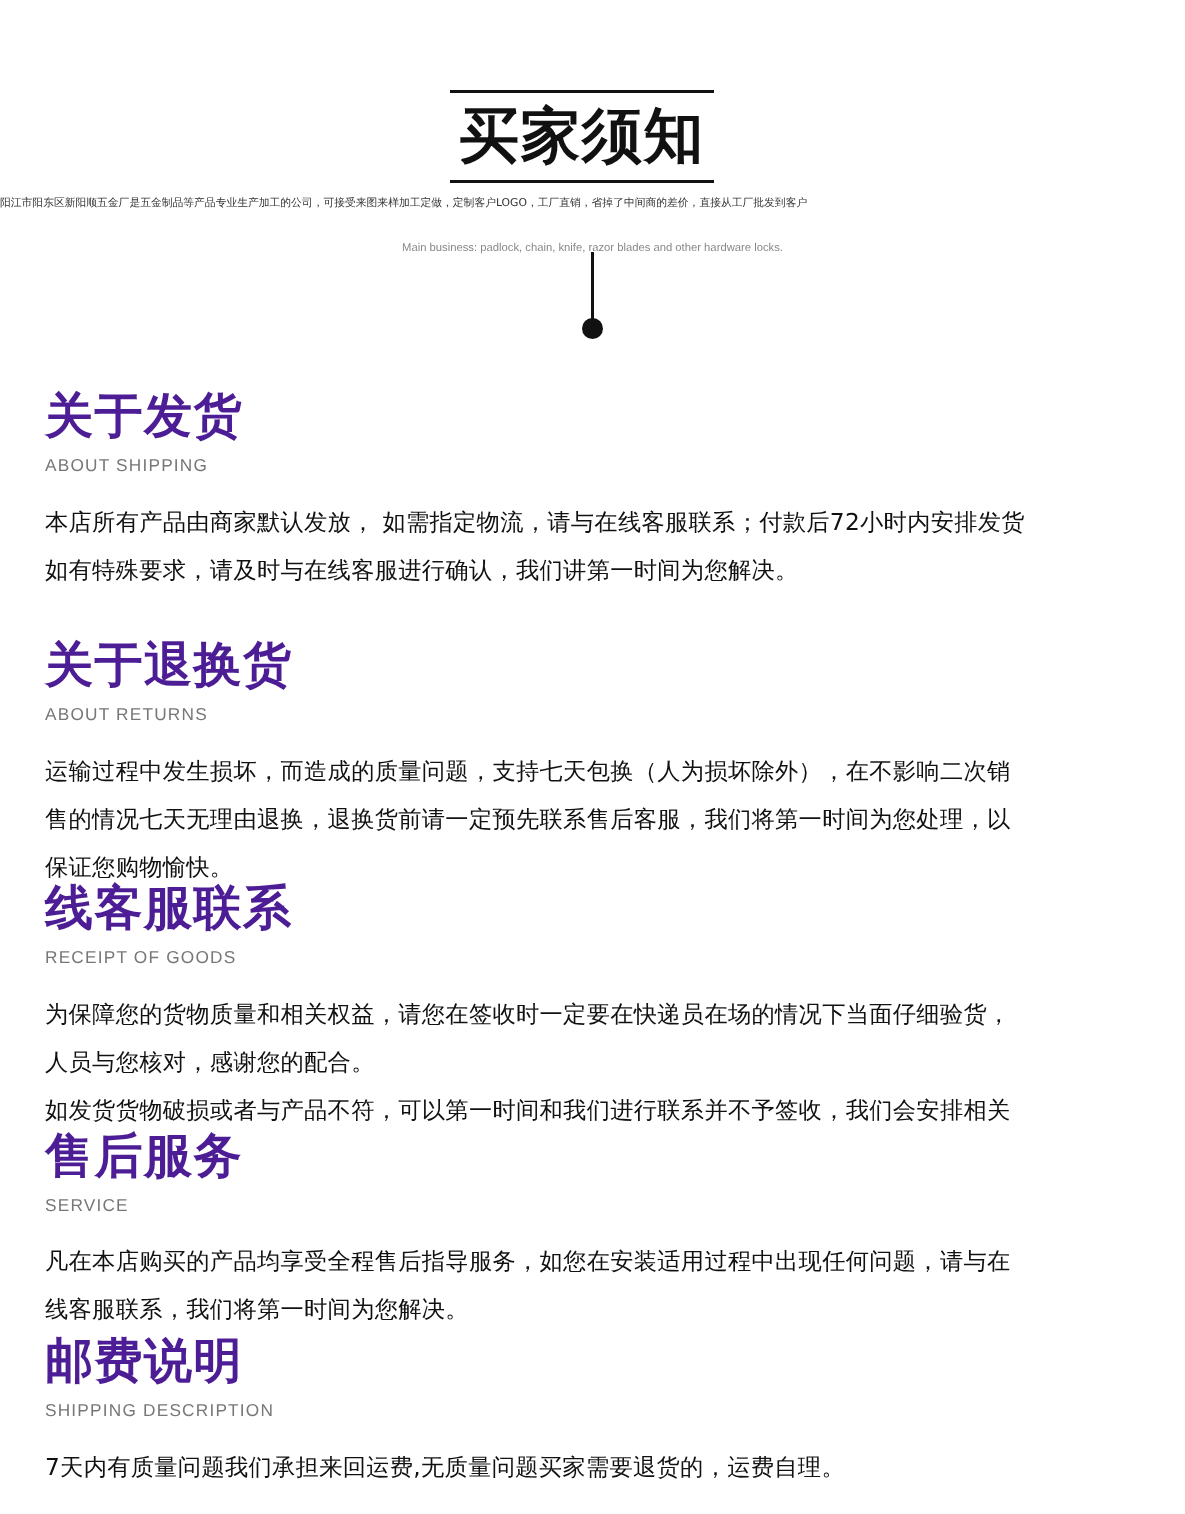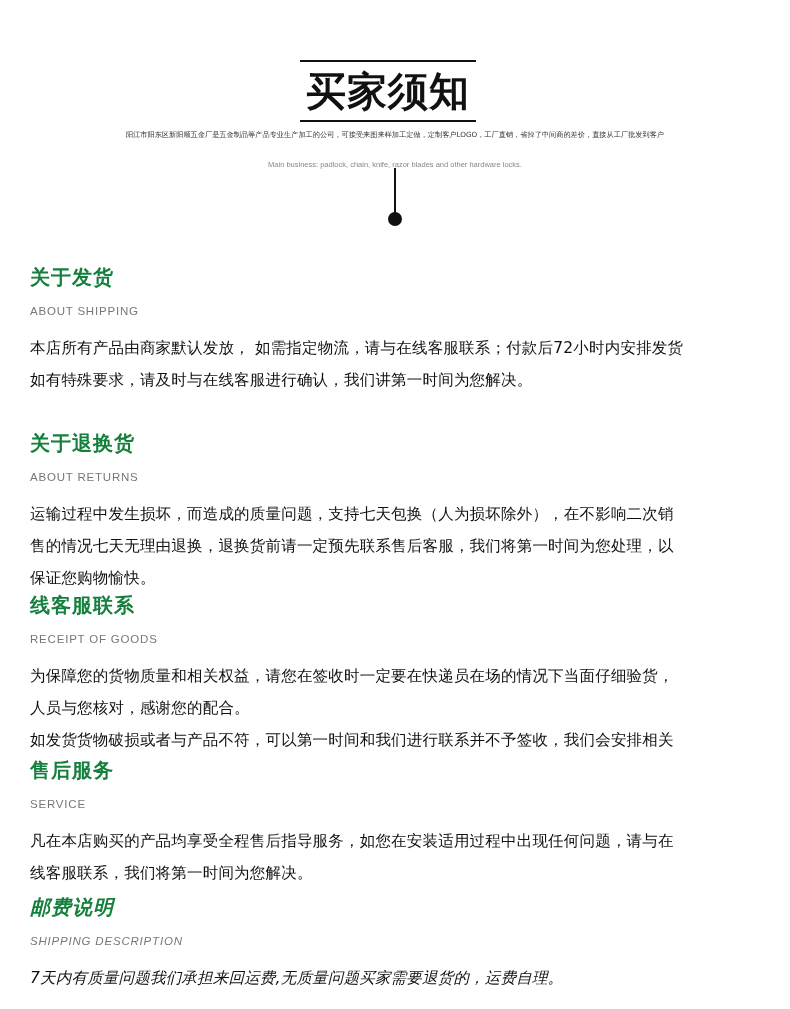--- a/index.html
+++ b/index.html
@@ -8,30 +8,30 @@
 
     .header { position: absolute; left: 0; top: 0; width: 790px; height: 230px; }
     .title-box { position: absolute; left: 300px; top: 60px; width: 176px; height: 62px; }
     .title-line { position: absolute; left: 0; width: 176px; height: 2px; background: #111; }
     .title-line.top { top: 0; }
     .title-line.bottom { top: 60px; }
     .title-text { position: absolute; left: 0; top: 8px; width: 176px; text-align: center;
       font-size: 40px; font-weight: 900; color: #111; letter-spacing: 1px; line-height: 46px;
       font-family: "DejaVu Sans", sans-serif; }
 
-    .sub-cn { position: absolute; left: 0; top: 130px; width: 790px; text-align: center;
+    .sub-cn { position: absolute; left: 0; top: 130px; width: 790px; text-align: left;
       font-size: 7.2px; color: #333; line-height: 10px; white-space: nowrap; }
     .sub-en { position: absolute; left: 0; top: 144px; width: 790px; text-align: center;
       font-size: 7.5px; color: #888; line-height: 10px; font-family: "Liberation Sans", sans-serif; margin-top: 16px; }
 
     .stem { position: absolute; left: 394px; top: 168px; width: 2px; height: 48px; background: #111; }
     .dot { position: absolute; left: 388px; top: 212px; width: 14px; height: 14px; border-radius: 50%; background: #111; }
 
     .section { position: absolute; left: 30px; width: 760px; }
-    .sec-title { font-size: 20px; font-weight: bold; color: #15803d; line-height: 30px; letter-spacing: 1px;
+    .sec-title { font-size: 32px; font-weight: bold; color: #4c1d95; line-height: 30px; letter-spacing: 1px;
       font-family: "DejaVu Sans", sans-serif; }
     .sec-sub { font-size: 11.5px; color: #777; line-height: 14px; letter-spacing: 0.8px; margin-top: 12px;
       font-family: "Liberation Sans", sans-serif; }
     .sec-body { margin-top: 14px; font-size: 15.5px; color: #111; line-height: 32px; width: 752px;
       font-family: "DejaVu Sans", sans-serif; letter-spacing: 0.2px; }
     .sec-body .line { display: block; white-space: nowrap; }
   </style>
 </head>
 <body>
 
@@ -78,19 +78,19 @@
 
 <div class="section" style="top:755px;">
   <div class="sec-title">售后服务</div>
   <div class="sec-sub">SERVICE</div>
   <div class="sec-body">
     <span class="line">凡在本店购买的产品均享受全程售后指导服务，如您在安装适用过程中出现任何问题，请与在</span>
     <span class="line">线客服联系，我们将第一时间为您解决。</span>
   </div>
 </div>
 
-<div class="section" style="top:892px;font-style:italic;">
+<div class="section" style="top:892px;">
   <div class="sec-title">邮费说明</div>
   <div class="sec-sub">SHIPPING DESCRIPTION</div>
   <div class="sec-body">
     <span class="line">7天内有质量问题我们承担来回运费,无质量问题买家需要退货的，运费自理。</span>
   </div>
 </div>
 
 </body></html>

